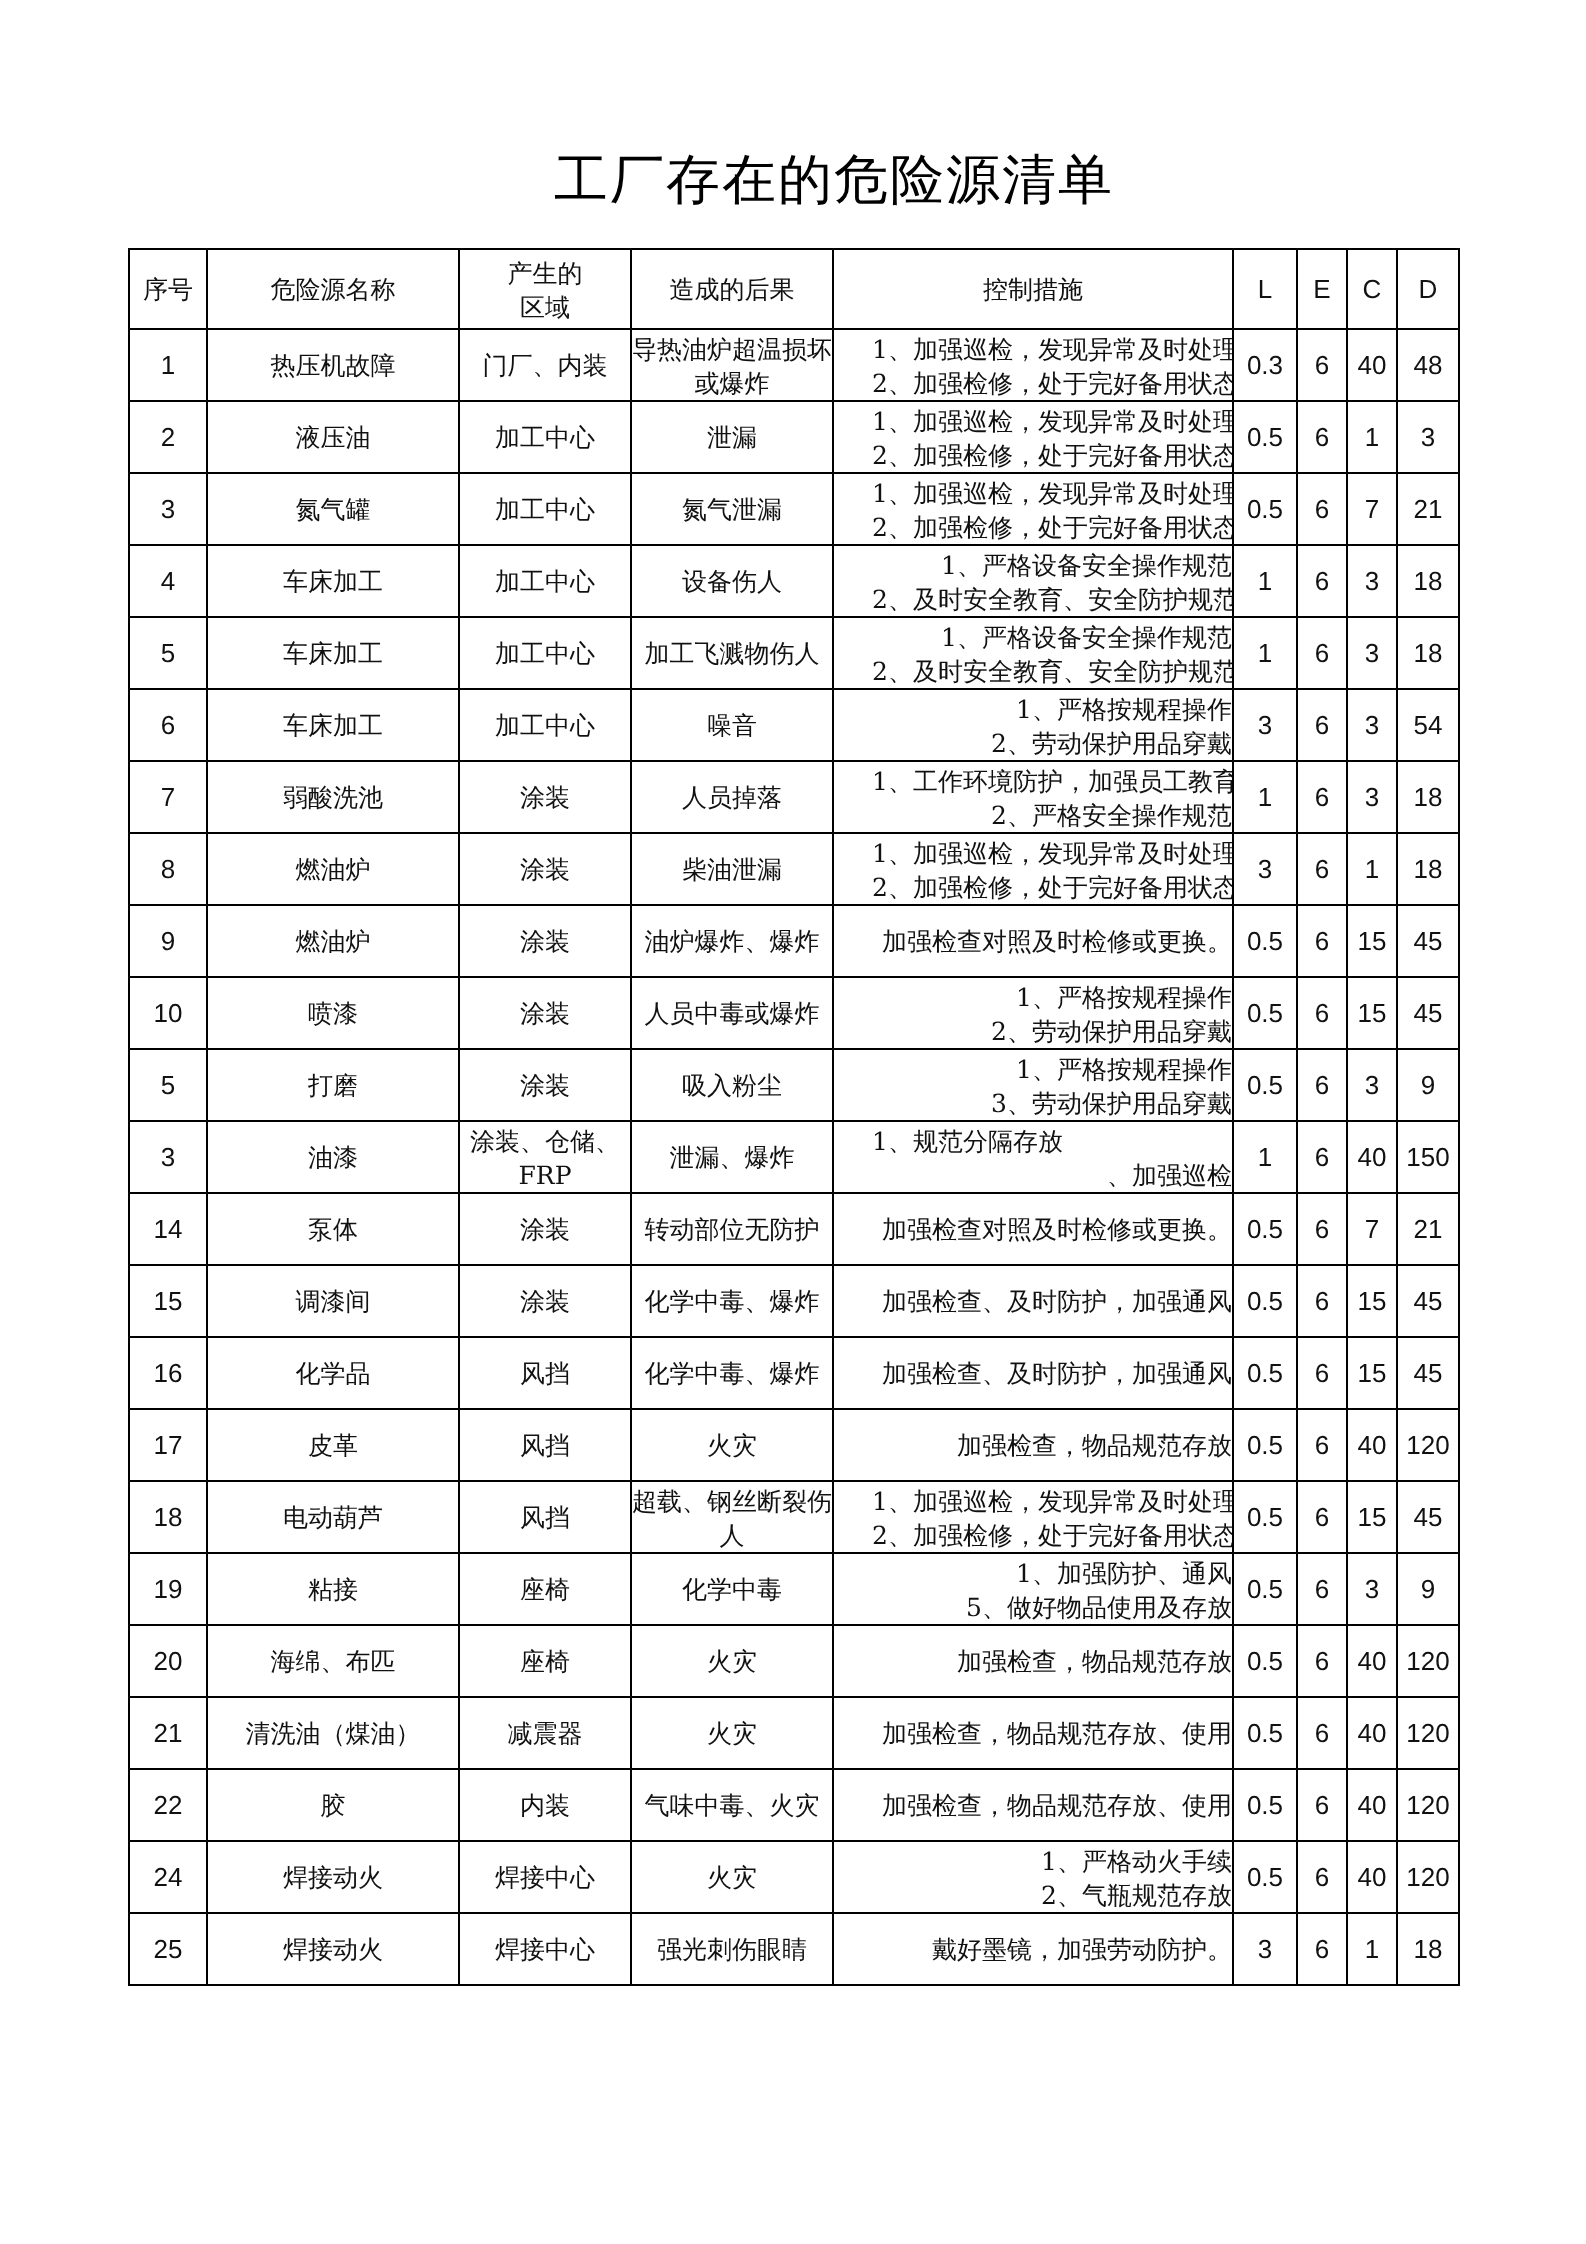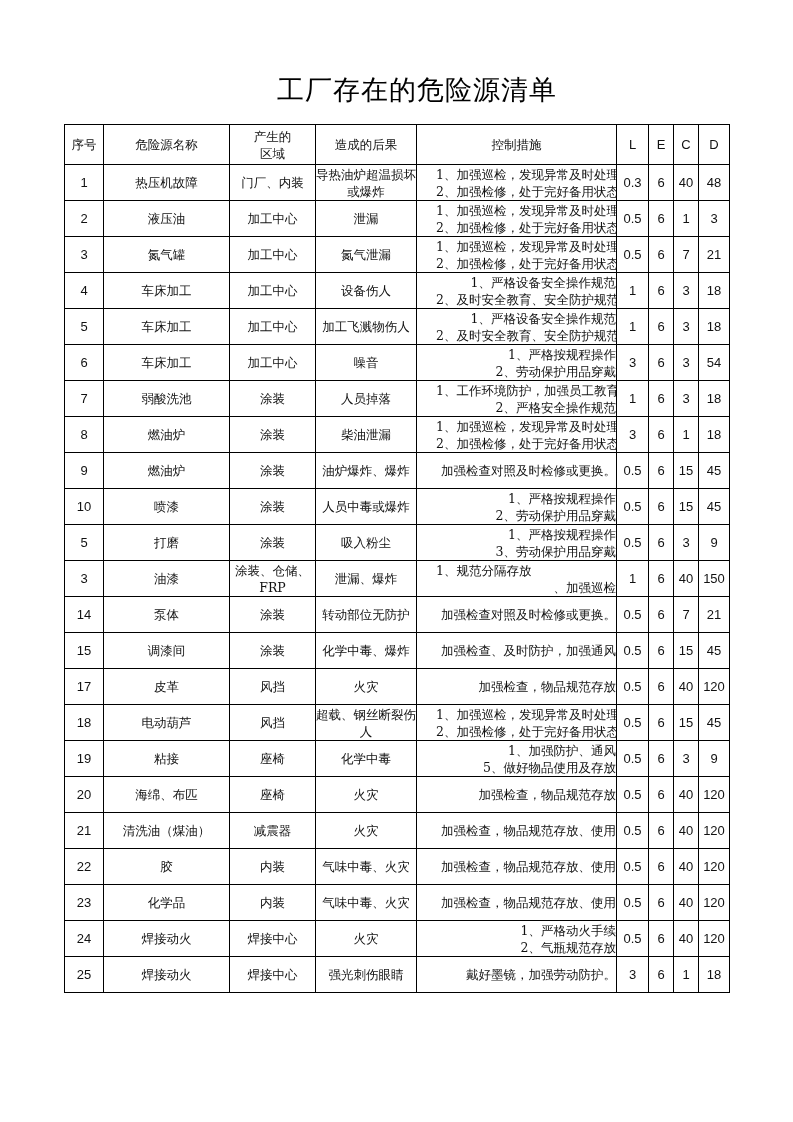--- a/index.html
+++ b/index.html
@@ -248,20 +248,33 @@
         <td class="cons">化学中毒、爆炸</td>
         <td class="measures">
           <span class="line">加强检查、及时防护，加强通风</span>
         </td>
         <td class="num">0.5</td>
         <td class="num">6</td>
         <td class="num">15</td>
         <td class="num">45</td>
       </tr>
       <tr>
+        <td class="num">16</td>
+        <td>化学品</td>
+        <td class="cons">风挡</td>
+        <td class="cons">化学中毒、爆炸</td>
+        <td class="measures">
+          <span class="line">加强检查、及时防护，加强通风</span>
+        </td>
+        <td class="num">0.5</td>
+        <td class="num">6</td>
+        <td class="num">15</td>
+        <td class="num">45</td>
+      </tr>
+      <tr>
         <td class="num">17</td>
         <td>皮革</td>
         <td class="cons">风挡</td>
         <td class="cons">火灾</td>
         <td class="measures">
           <span class="line">加强检查，物品规范存放</span>
         </td>
         <td class="num">0.5</td>
         <td class="num">6</td>
         <td class="num">40</td>
@@ -328,33 +341,20 @@
         <td class="cons">气味中毒、火灾</td>
         <td class="measures">
           <span class="line">加强检查，物品规范存放、使用</span>
         </td>
         <td class="num">0.5</td>
         <td class="num">6</td>
         <td class="num">40</td>
         <td class="num">120</td>
       </tr>
       <tr>
-        <td class="num">23</td>
-        <td>化学品</td>
-        <td class="cons">内装</td>
-        <td class="cons">气味中毒、火灾</td>
-        <td class="measures">
-          <span class="line">加强检查，物品规范存放、使用</span>
-        </td>
-        <td class="num">0.5</td>
-        <td class="num">6</td>
-        <td class="num">40</td>
-        <td class="num">120</td>
-      </tr>
-      <tr>
         <td class="num">24</td>
         <td>焊接动火</td>
         <td class="cons">焊接中心</td>
         <td class="cons">火灾</td>
         <td class="measures">
           <span class="line">1、严格动火手续</span>
           <span class="line">2、气瓶规范存放</span>
         </td>
         <td class="num">0.5</td>
         <td class="num">6</td>

